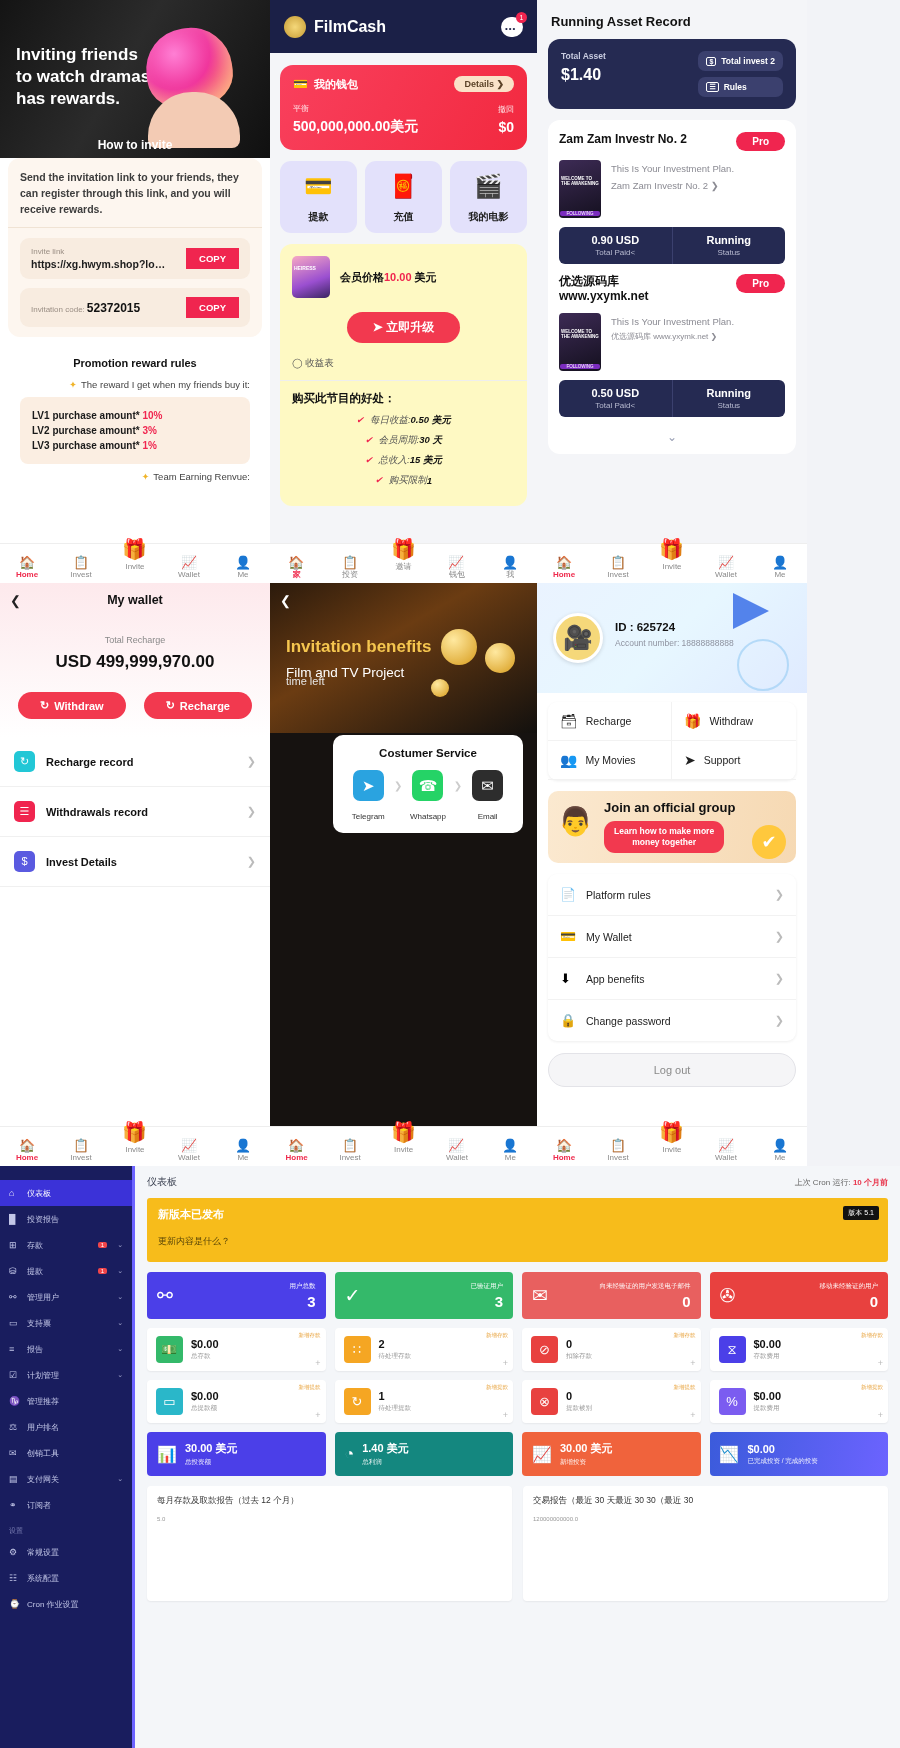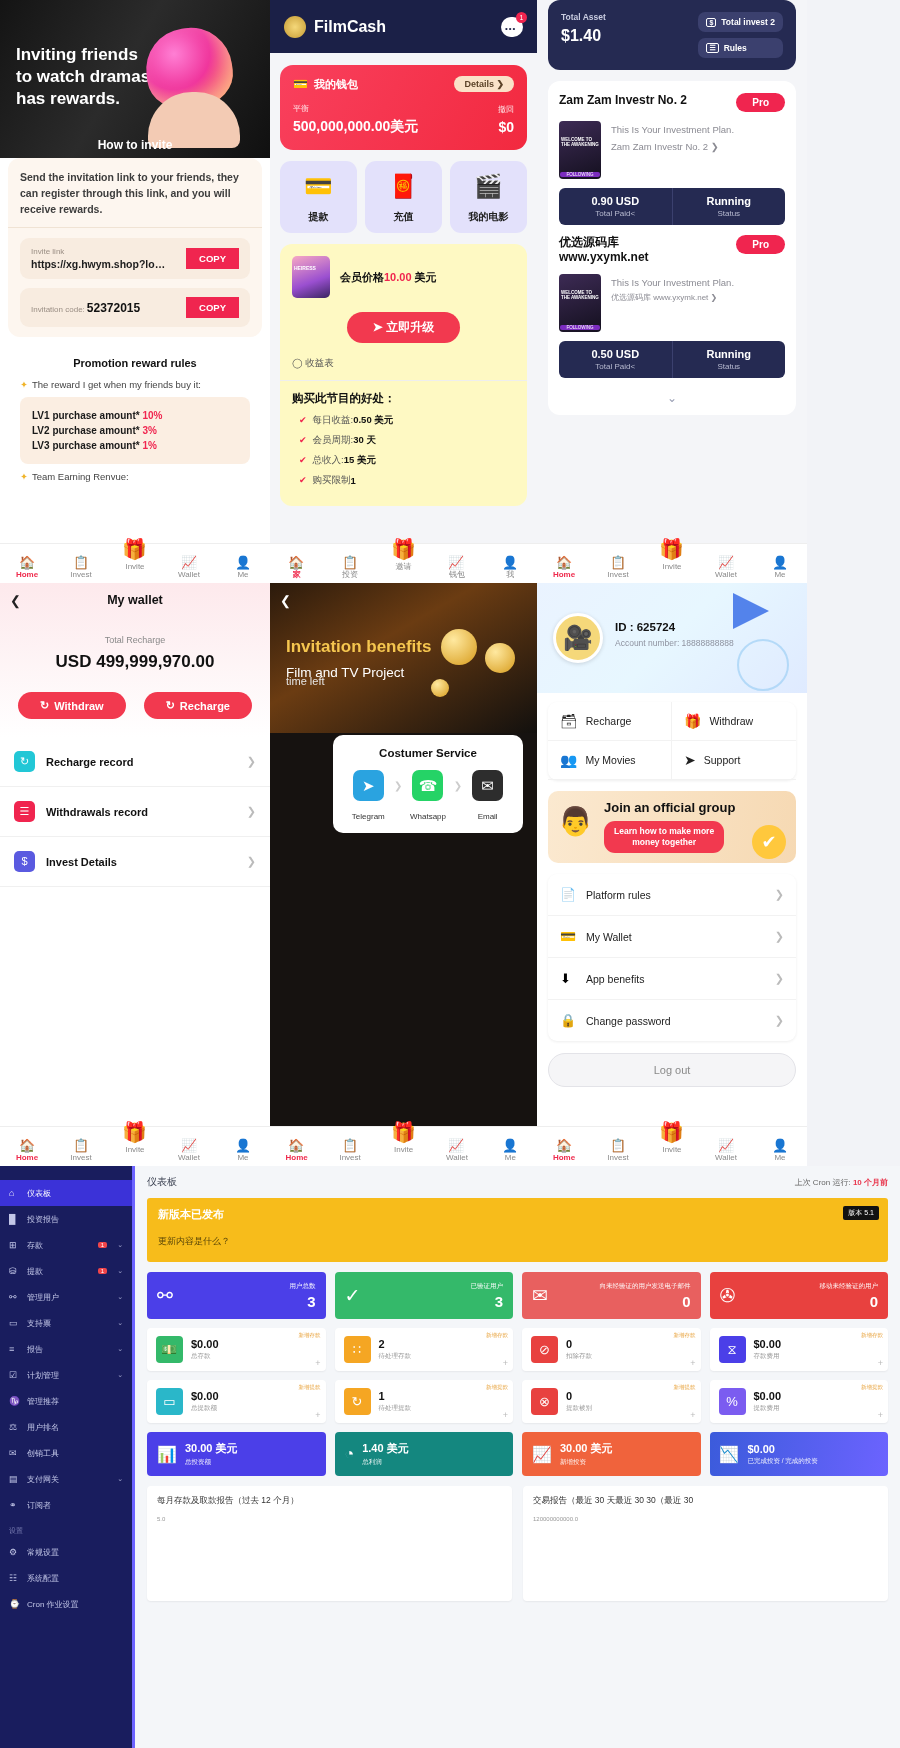--- a/index.html
+++ b/index.html
@@ -33,21 +33,21 @@
   .p1-desc { font-size:10.5px; color:#3d3d3d; line-height:1.5; font-weight:bold;}
   .p1-sep { height:1px; background:#f0e3d4; margin:10px -12px 10px; }
   .p1-row { background:#f8ece0; border-radius:9px; padding:9px 11px; display:flex; align-items:center; justify-content:space-between; margin-bottom:9px;}
   .p1-row .k { font-size:8px; color:#9a8e84; margin-bottom:2px;}
   .p1-row .v { font-size:10.5px; font-weight:bold; color:#1c1c1c;}
   .p1-inline { font-size:8px; color:#9a8e84; }
   .p1-inline b { font-size:12px; color:#111; margin-left:2px;}
   .copybtn { background:#f0254f; color:#fff; font-size:9.5px; font-weight:bold; border:none; border-radius:0; padding:5px 13px; cursor:pointer;}
   .p1-rules { margin:9px 8px 0; background:#fff; border-radius:12px; padding:11px 12px; }
   .p1-rules h2 { text-align:center; font-size:11px; font-weight:bold; color:#111; margin-bottom:10px;}
-  .bullet { font-size:9.5px; color:#444; margin:7px 0; }
+  .bullet { font-size:9.5px; color:#444; margin:7px 0;text-align:right; }
   .bullet .st { color:#f0b429; margin-right:4px; }
   .lvbox { background:#fbeee2; border-radius:8px; padding:9px 12px; margin:6px 0; }
   .lvbox div { font-size:10px; font-weight:bold; color:#1a1a1a; margin:4px 0;}
   .lvbox em { font-style:normal; color:#f0254f; }
 
   
   .p2 { background:#f4f5f8; }
   .p2-top { height:53px; background:#1b2047; display:flex; align-items:center; padding:0 14px; }
   .p2-logo { width:22px; height:22px; border-radius:50%; background:radial-gradient(circle,#f5d87a,#c59a33); margin-right:8px;}
   .p2-top .t { color:#fff; font-size:16px; font-weight:bold; }
@@ -69,21 +69,21 @@
   .pcard { margin:11px 10px 0; background:#fef9c3; border-radius:12px; padding:12px; }
   .prow { display:flex; align-items:center; }
   .poster { width:38px; height:42px; border-radius:5px; background:linear-gradient(160deg,#f7a8c4,#9a4fd0 60%,#3a2460); margin-right:10px; flex:none; position:relative; overflow:hidden;}
   .poster:after{content:"HEIRESS"; position:absolute; left:2px; top:9px; color:#fff; font-size:5px; font-weight:bold;}
   .pprice { font-size:11px; font-weight:bold; color:#111;}
   .pprice em { font-style:normal; color:#f0254f;}
   .upg { display:block; margin:14px auto 0; background:#f2394f; color:#fff; border:none; border-radius:18px; padding:7px 26px; font-size:12px; font-weight:bold; cursor:pointer;}
   .earn { font-size:9.5px; color:#555; margin-top:14px;}
   .pdiv { height:1px; background:#eee; margin:10px -12px;}
   .pben { font-size:11.5px; font-weight:bold; color:#111; margin:4px 0 8px;}
-  .bl { display:flex; align-items:center; justify-content:flex-start; margin:7px 7px; font-size:9.5px; color:#555;}
+  .bl { display:flex; align-items:center; justify-content:center; margin:7px 7px; font-size:9.5px; color:#555;font-style:italic;}
   .bl .ck { color:#f0254f; margin-right:6px; font-size:9px;}
   .bl .vv { font-weight:bold; color:#111; font-size:9.5px;}
 
   
   .p3 { background:#f4f5f8; }
   .p3-h { padding:14px 14px 10px; font-size:13px; font-weight:bold; color:#111;}
   .p3-tot { margin:0 11px; background:#252a52; border-radius:12px; padding:12px 13px; display:flex; justify-content:space-between; align-items:flex-start;}
   .p3-tot .lab { color:#c9cce0; font-size:8.5px; font-weight:bold;}
   .p3-tot .amt { color:#fff; font-size:16px; font-weight:bold; margin-top:5px;}
   .p3-btns { display:flex; flex-direction:column; gap:6px; }
@@ -316,20 +316,21 @@
     <div class="navbar">
       <div class="navitem active"><span class="navicon">🏠</span><span>家</span></div>
       <div class="navitem"><span class="navicon">📋</span><span>投资</span></div>
       <div class="navitem center"><span class="navicon">🎁</span><span class="lbl">邀请</span></div>
       <div class="navitem"><span class="navicon">📈</span><span>钱包</span></div>
       <div class="navitem"><span class="navicon">👤</span><span>我</span></div>
     </div>
   </div>
 
   <div class="panel p3">
+    <div class="p3-h">Running Asset Record</div>
     <div class="p3-tot">
       <div>
         <div class="lab">Total Asset</div>
         <div class="amt">$1.40</div>
       </div>
       <div class="p3-btns">
         <div class="p3-btn">
             <span class="bi">$</span>
             <span>Total invest 2</span>
           </div>

